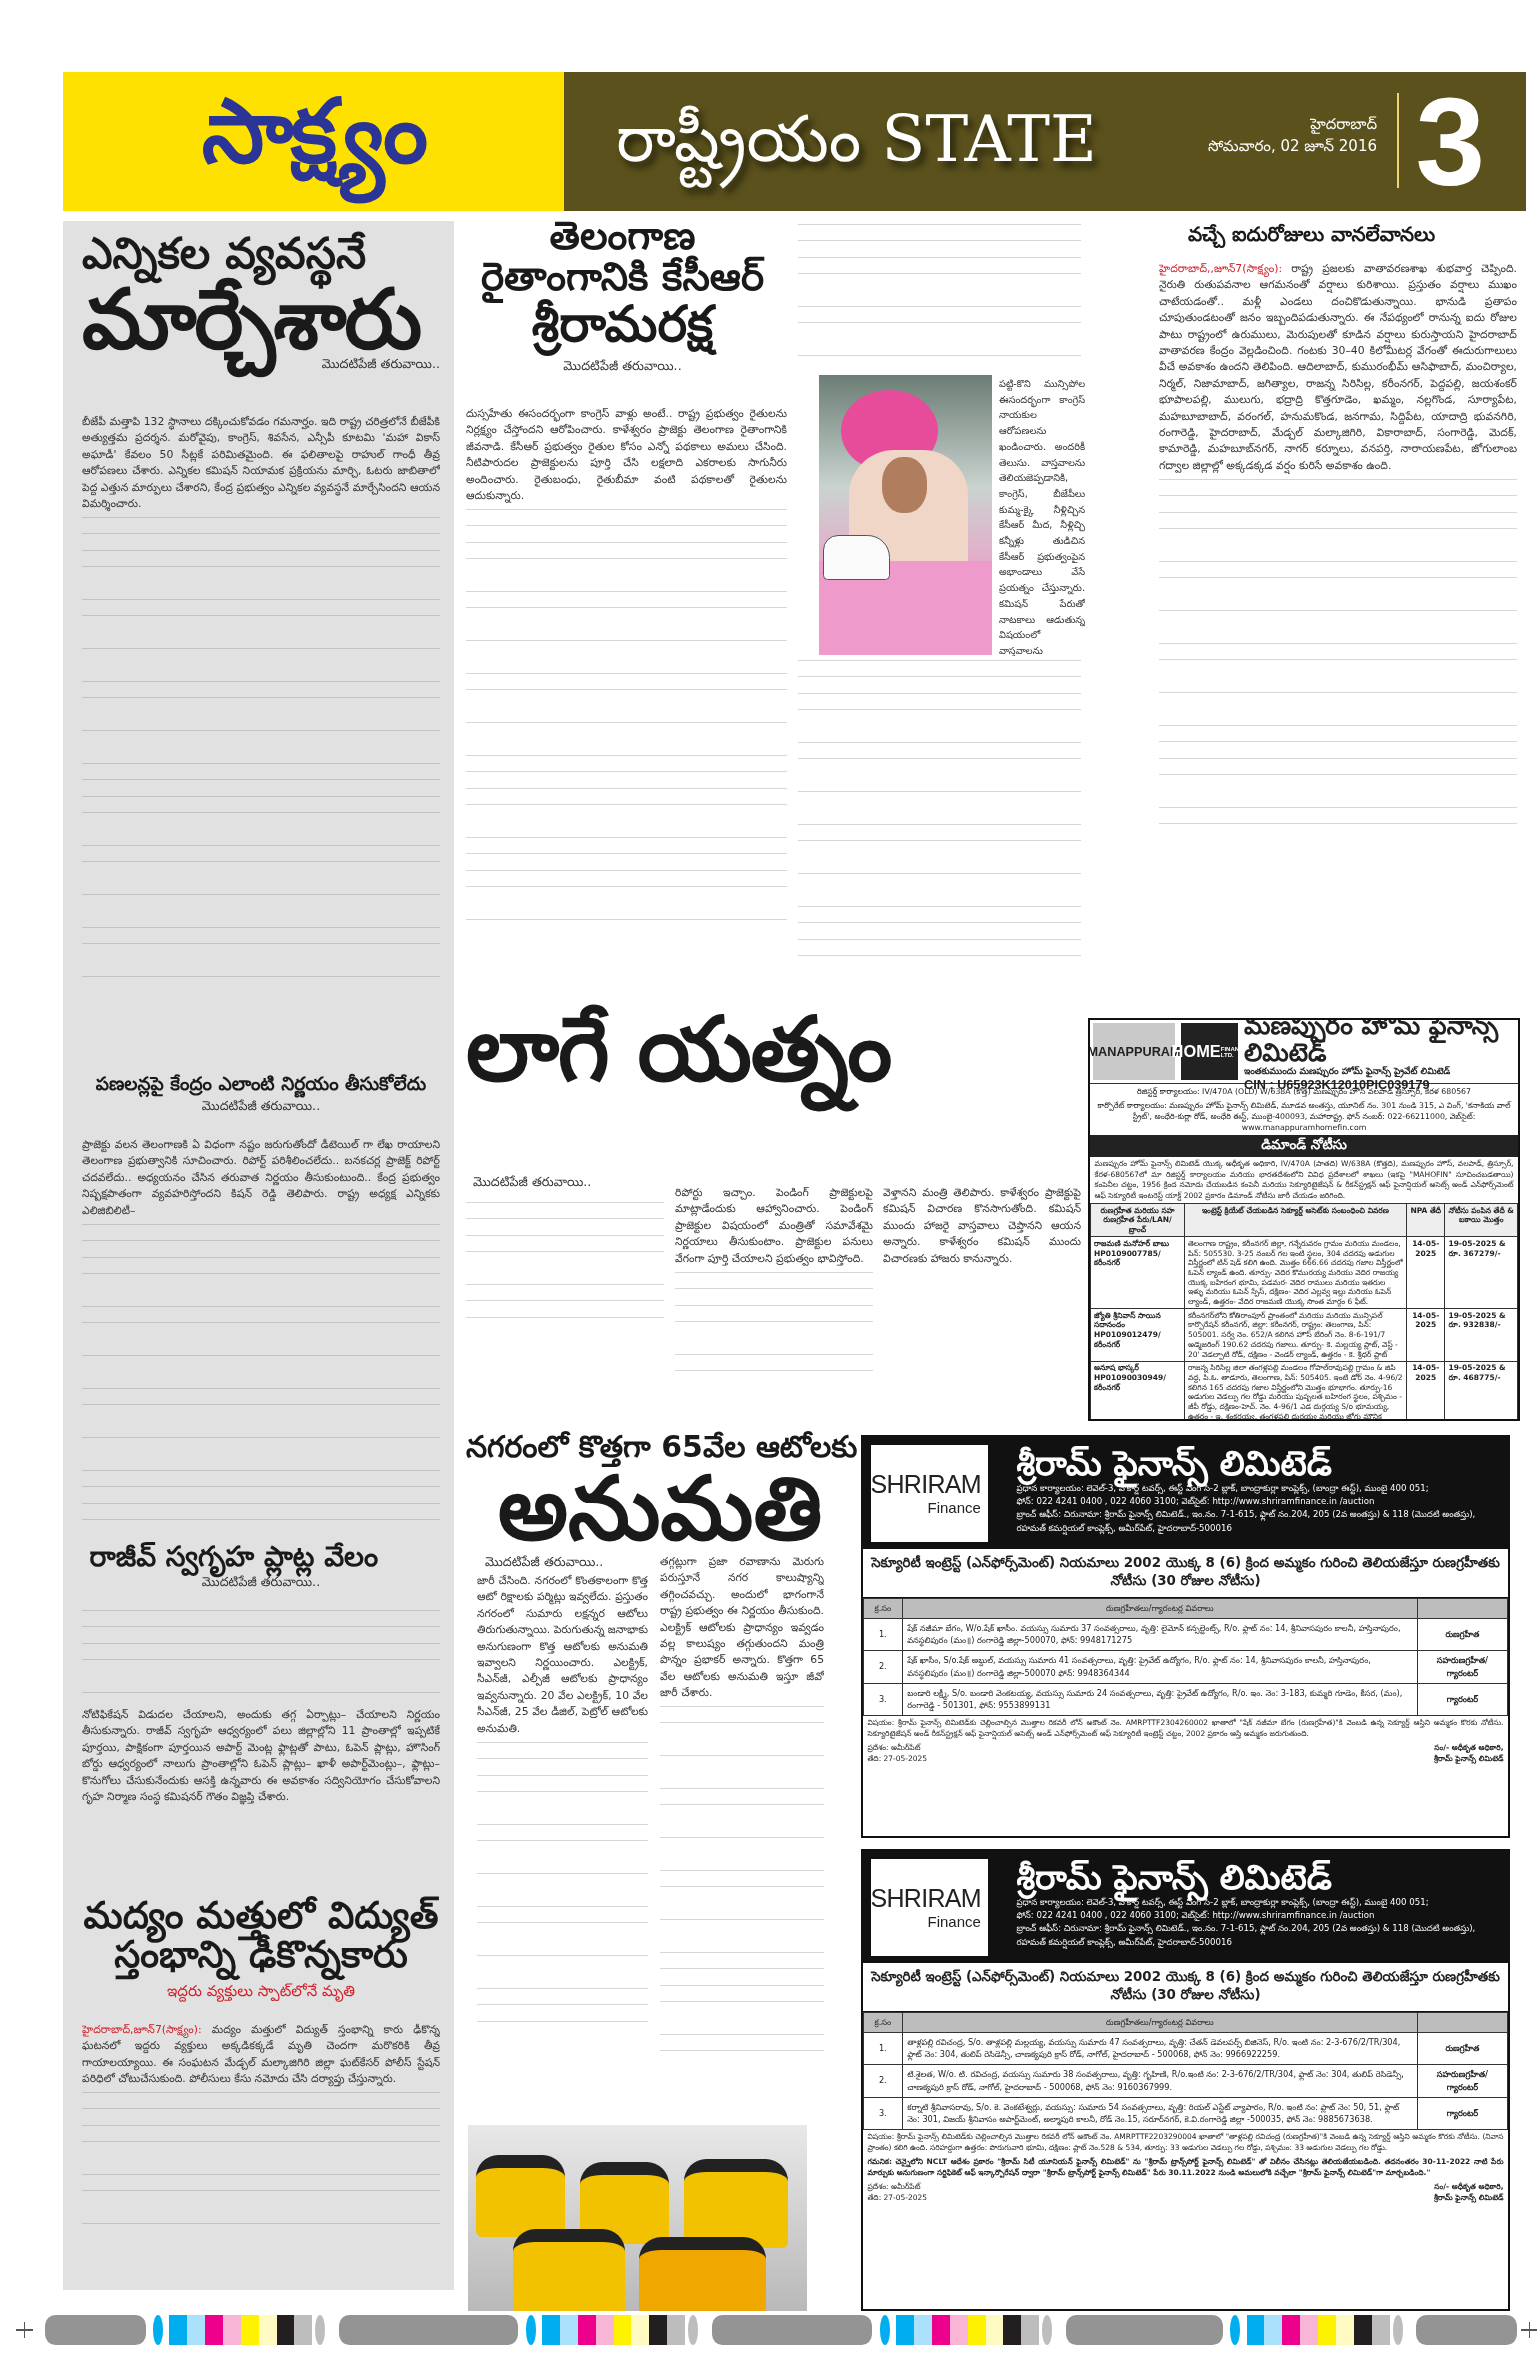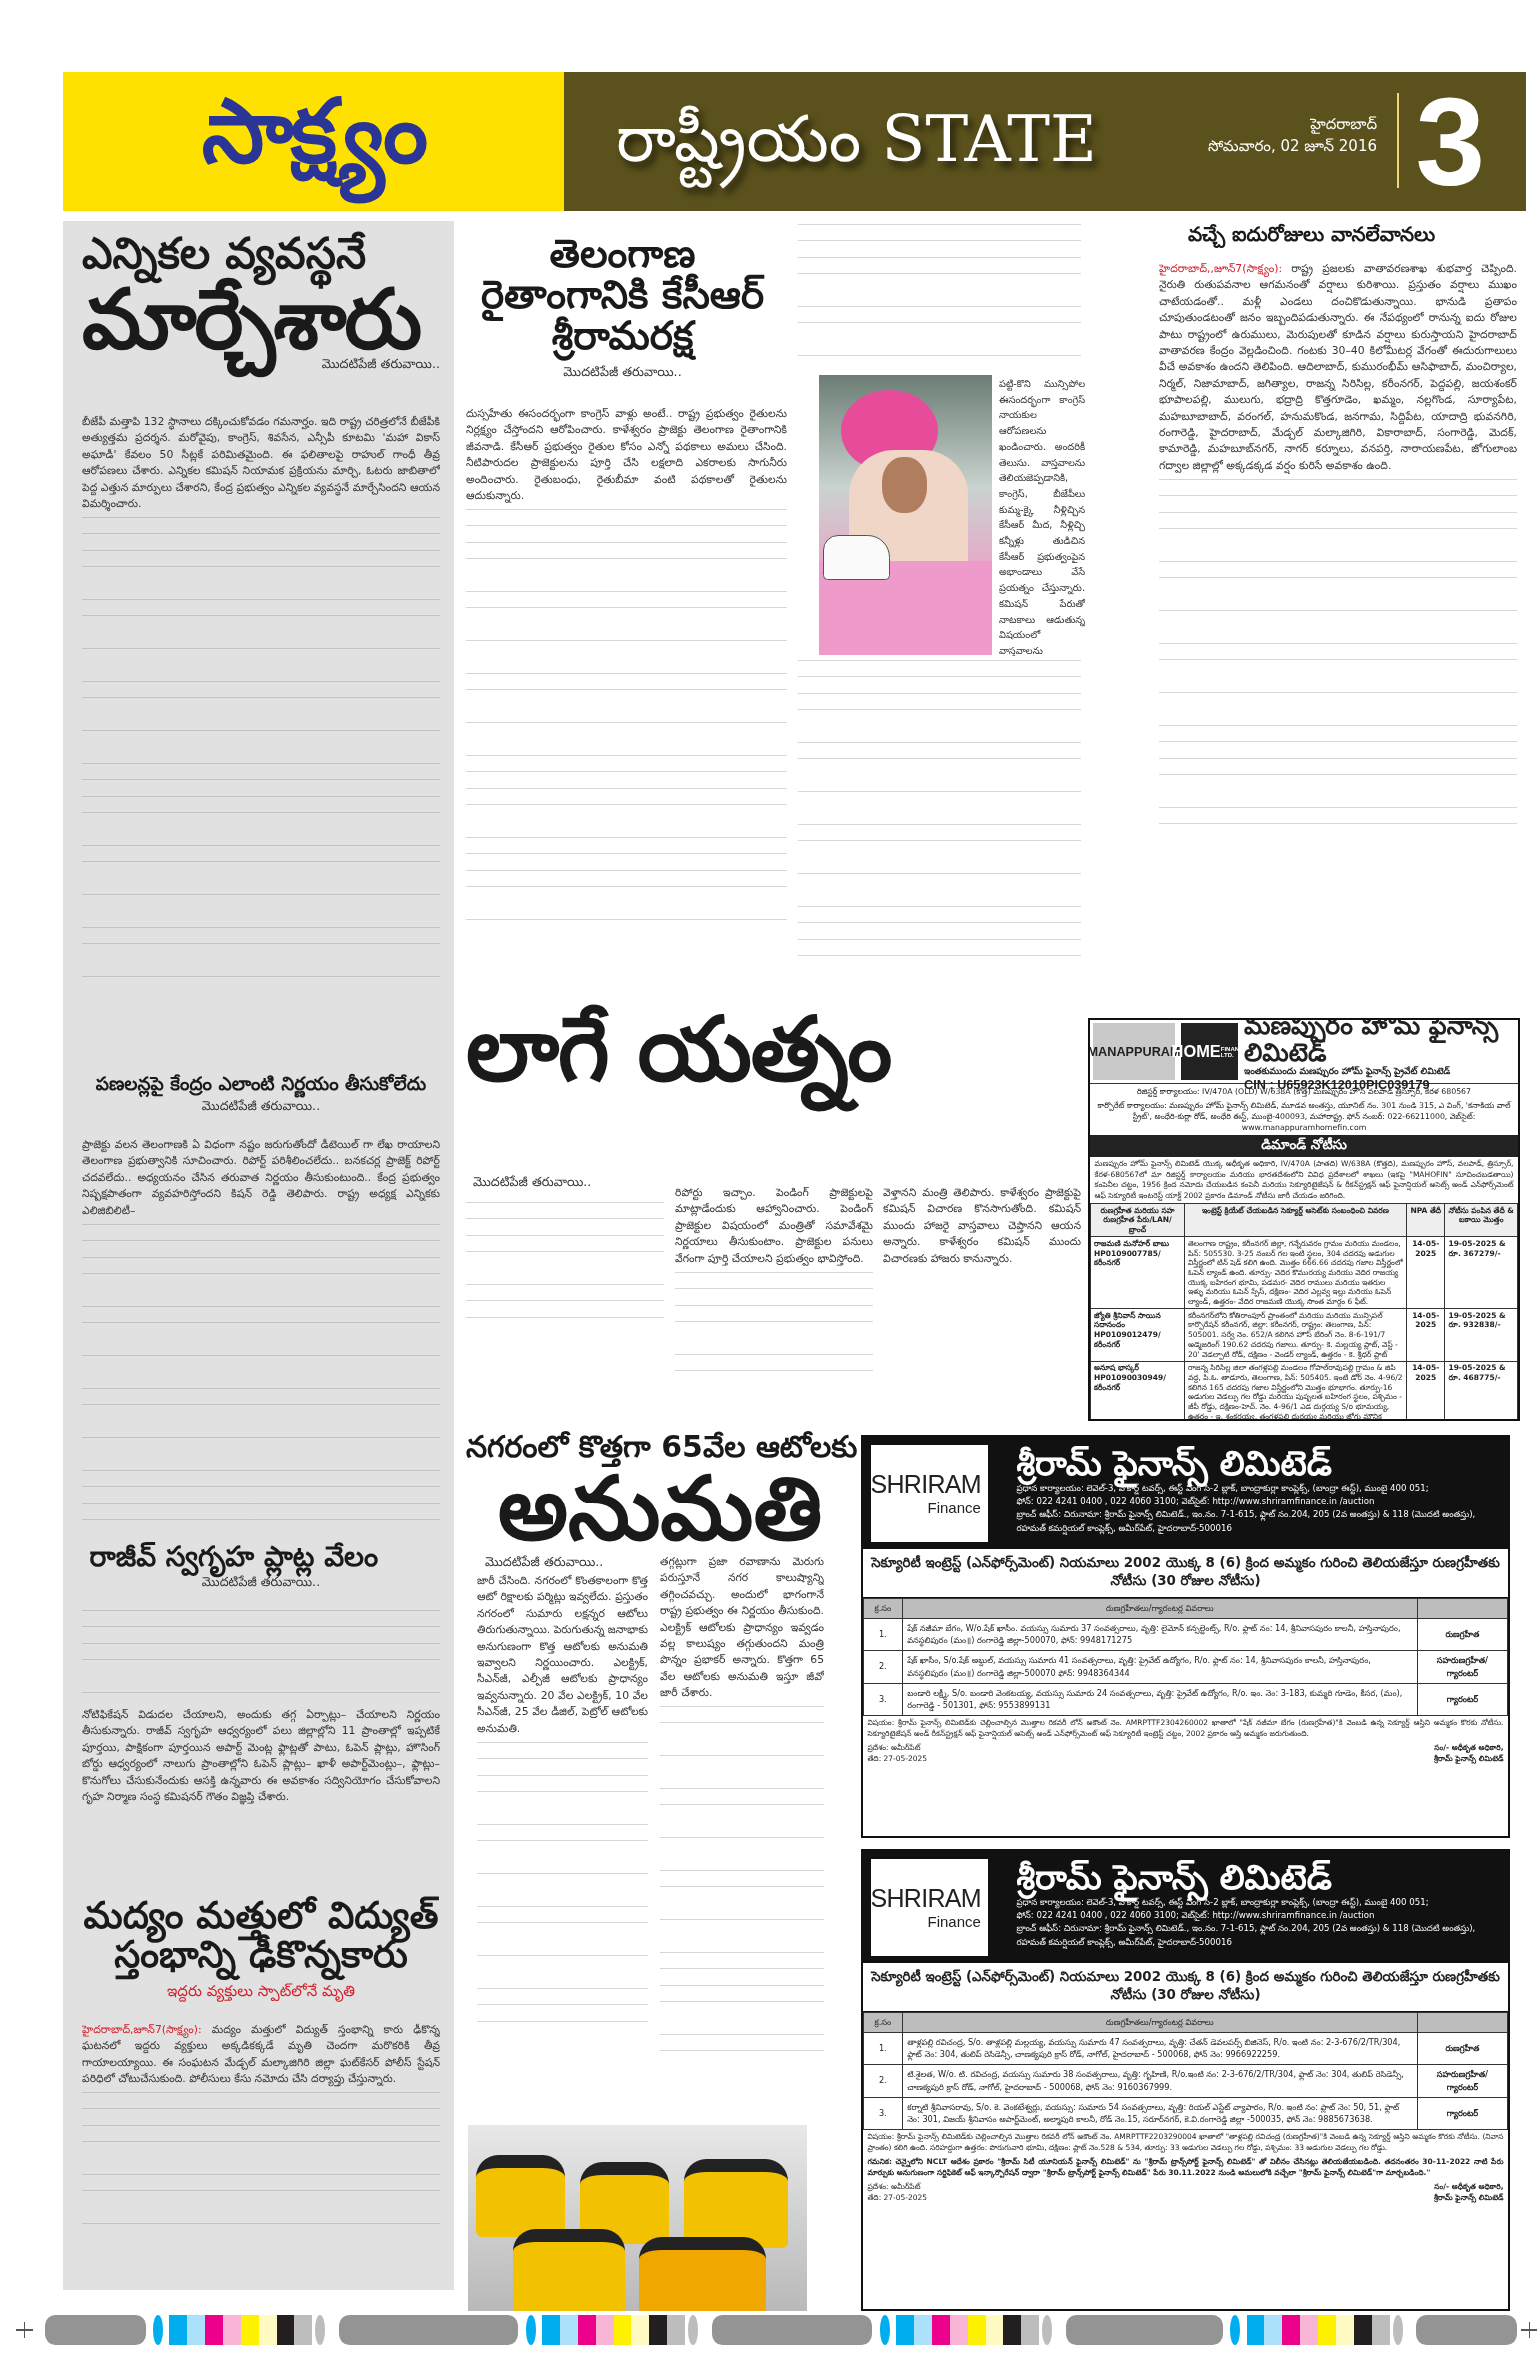--- a/index.html
+++ b/index.html
@@ -119,24 +119,24 @@
   <div class="hl" style="font-size:37px;">మద్యం మత్తులో విద్యుత్</div>
   <div class="hl" style="font-size:37px;">స్తంభాన్ని ఢీకొన్నకారు</div>
   <div style="font-size:15px;color:#d0202a;margin-top:7.5px;">ఇద్దరు వ్యక్తులు స్పాట్‌లోనే మృతి</div>
 </div>
 <div class="abs body-text" style="left:82px;top:2022px;width:358px;height:253px;">
   <span class="dateline">హైదరాబాద్,జూన్7(సాక్ష్యం):</span>
   <span>మద్యం మత్తులో విద్యుత్ స్తంభాన్ని కారు ఢీకొన్న ఘటనలో ఇద్దరు వ్యక్తులు అక్కడికక్కడే మృతి చెందగా మరొకరికి తీవ్ర గాయాలయ్యాయి. ఈ సంఘటన మేడ్చల్ మల్కాజిగిరి జిల్లా ఘట్‌కేసర్ పోలీస్ స్టేషన్ పరిధిలో చోటుచేసుకుంది. పోలీసులు కేసు నమోదు చేసి దర్యాప్తు చేస్తున్నారు.</span>
   <div class="fill-lines" style="height:149px;margin-top:4.5px;"></div>
 </div>
 
-<div class="abs" style="left:455px;top:234px;width:335px;text-align:center;">
+<div class="abs" style="left:455px;top:216px;width:335px;text-align:center;">
   <div class="hl" style="font-size:39px;">తెలంగాణ</div>
   <div class="hl" style="font-size:39px;white-space:nowrap;">రైతాంగానికి కేసీఆర్</div>
-  <div class="hl" style="font-size:39px;">శ్రీరామరక్ష</div>
+  <div class="hl" style="font-size:50px;">శ్రీరామరక్ష</div>
   <div class="byline" style="margin-top:7.5px;">మొదటిపేజీ తరువాయి..</div>
 </div>
 <div class="abs body-text" style="left:466px;top:406px;width:321px;height:567px;">
   <span>దుస్సహేతు ఈసందర్భంగా కాంగ్రెస్ వాళ్లు అంటే.. రాష్ట్ర ప్రభుత్వం రైతులను నిర్లక్ష్యం చేస్తోందని ఆరోపించారు. కాళేశ్వరం ప్రాజెక్టు తెలంగాణ రైతాంగానికి జీవనాడి. కేసీఆర్ ప్రభుత్వం రైతుల కోసం ఎన్నో పథకాలు అమలు చేసింది. నీటిపారుదల ప్రాజెక్టులను పూర్తి చేసి లక్షలాది ఎకరాలకు సాగునీరు అందించారు. రైతుబంధు, రైతుబీమా వంటి పథకాలతో రైతులను ఆదుకున్నారు.</span>
   <div class="fill-lines" style="height:417px;margin-top:4.5px;"></div>
 </div>
 <div class="abs body-text" style="left:798px;top:224px;width:283px;height:149px;">
   <div class="fill-lines" style="height:149px;"></div>
 </div>
 <div class="abs photo-ktr">

